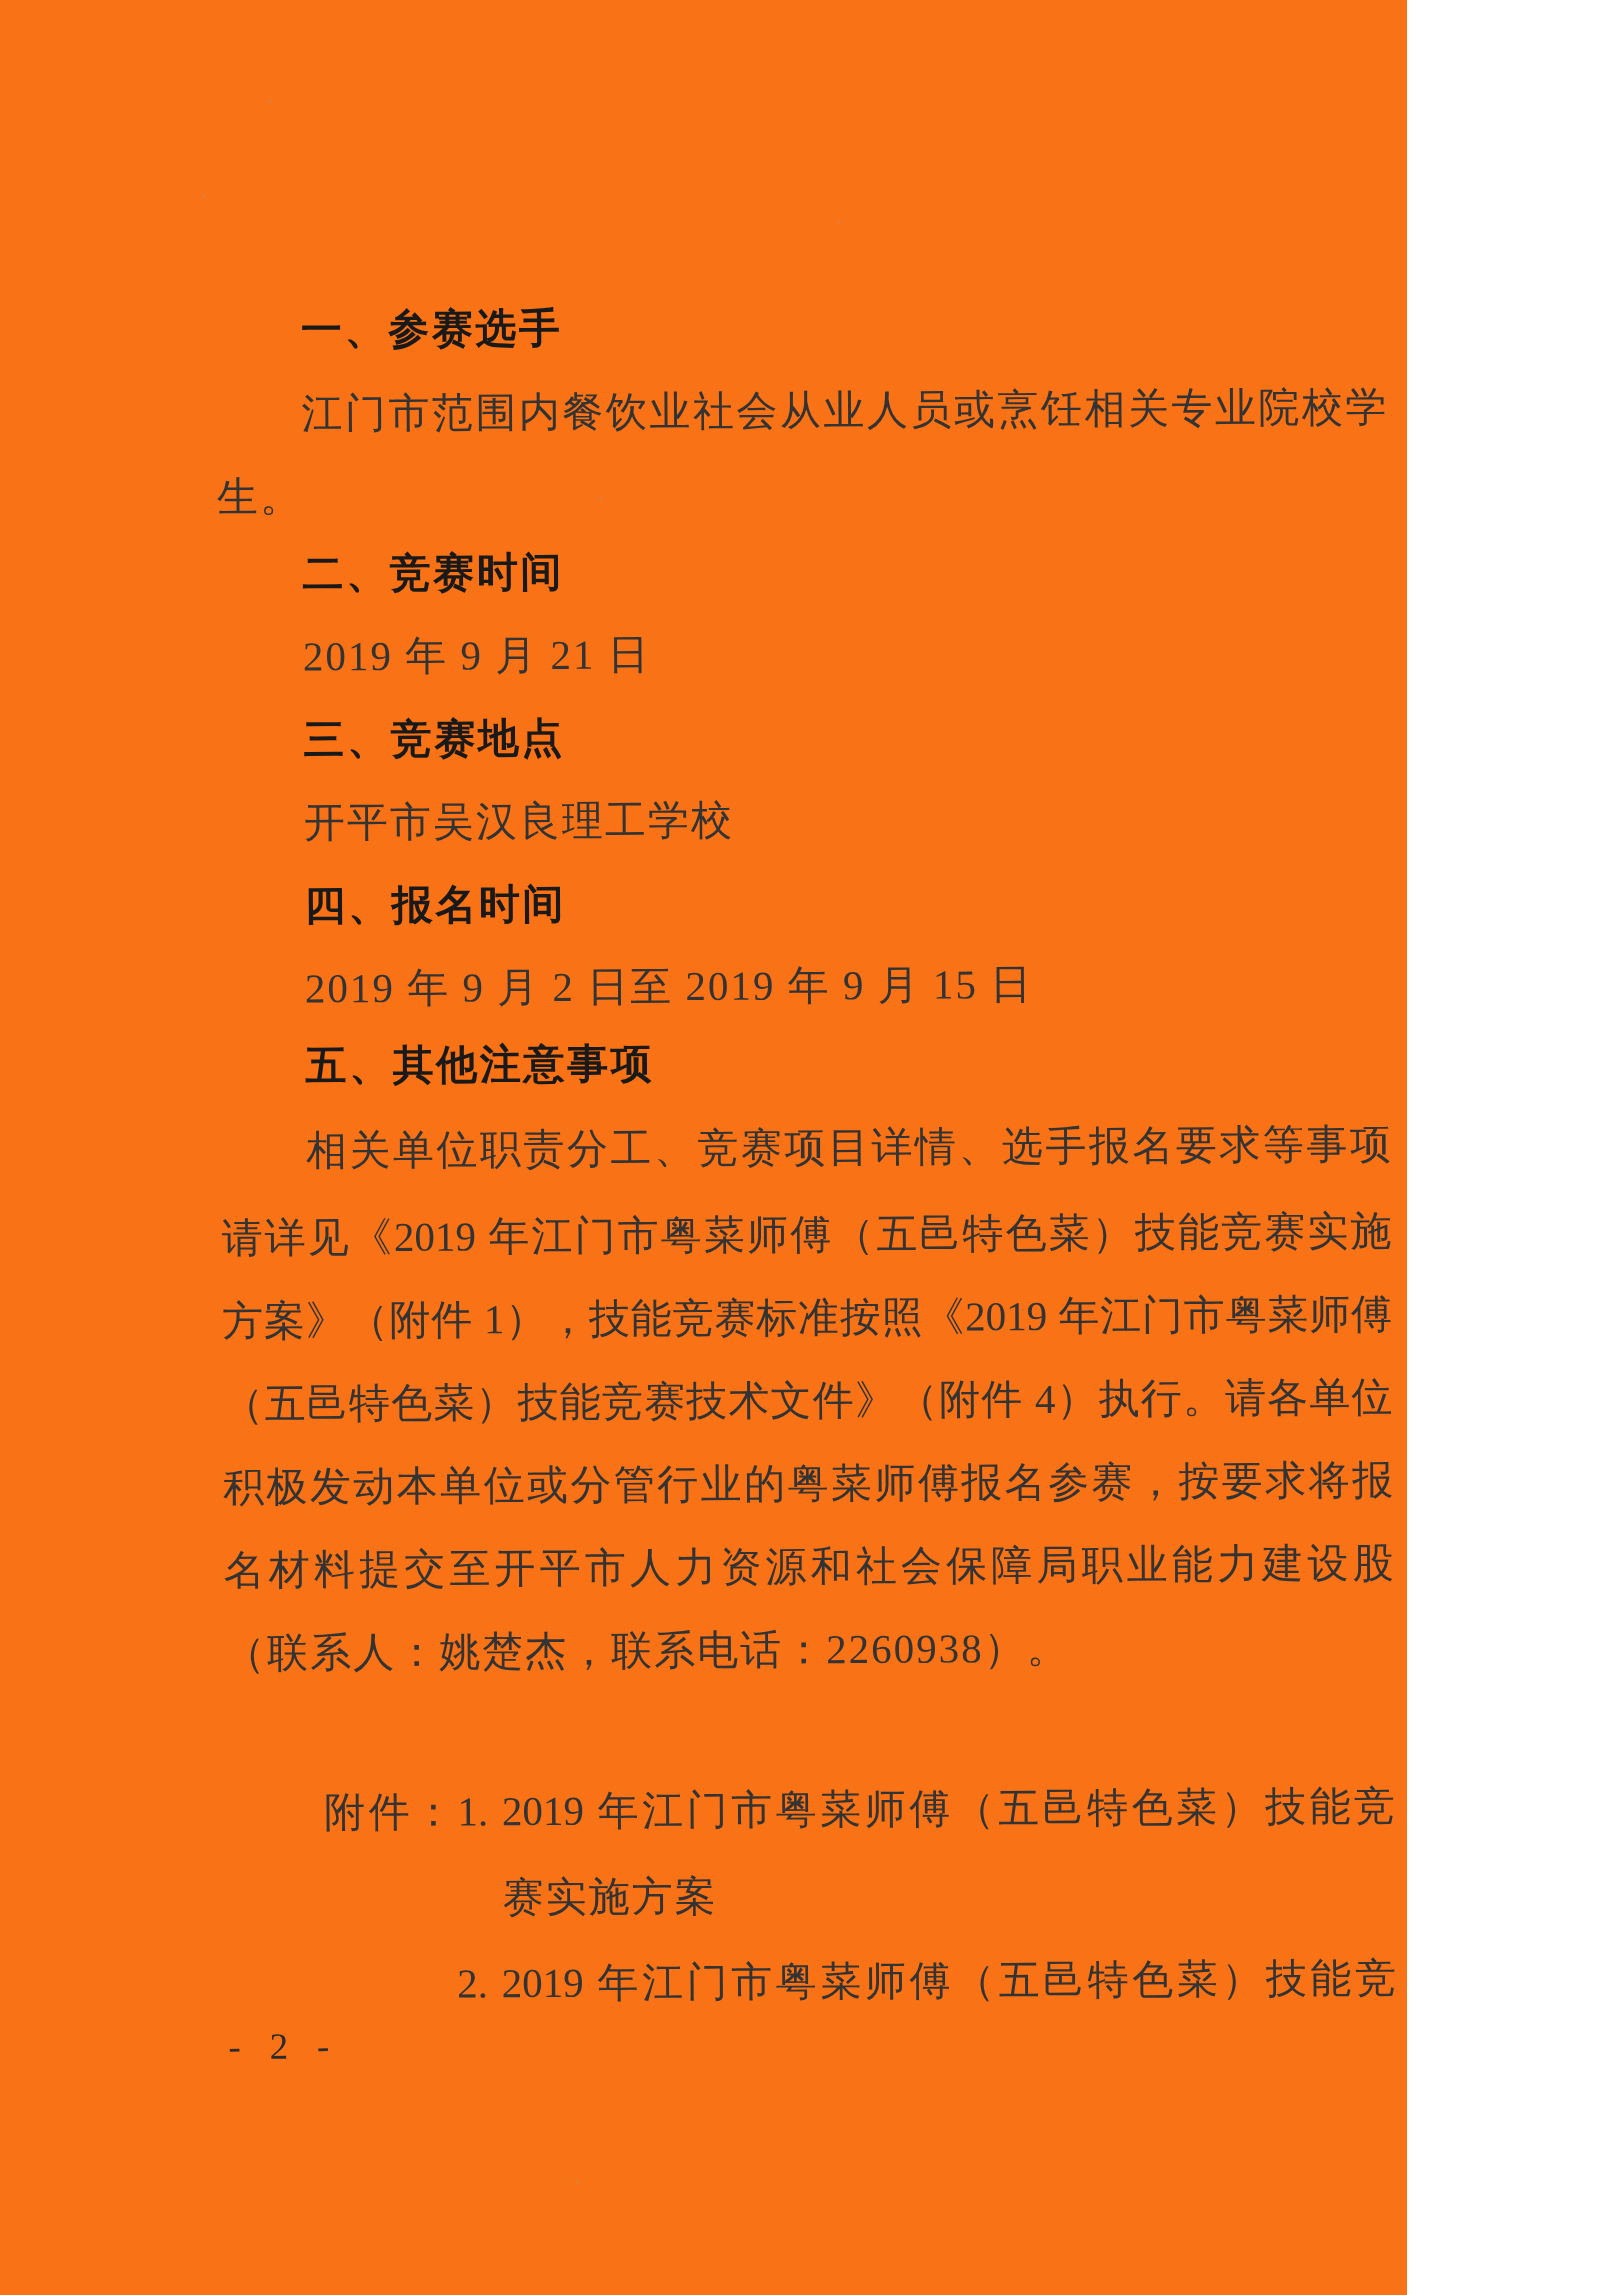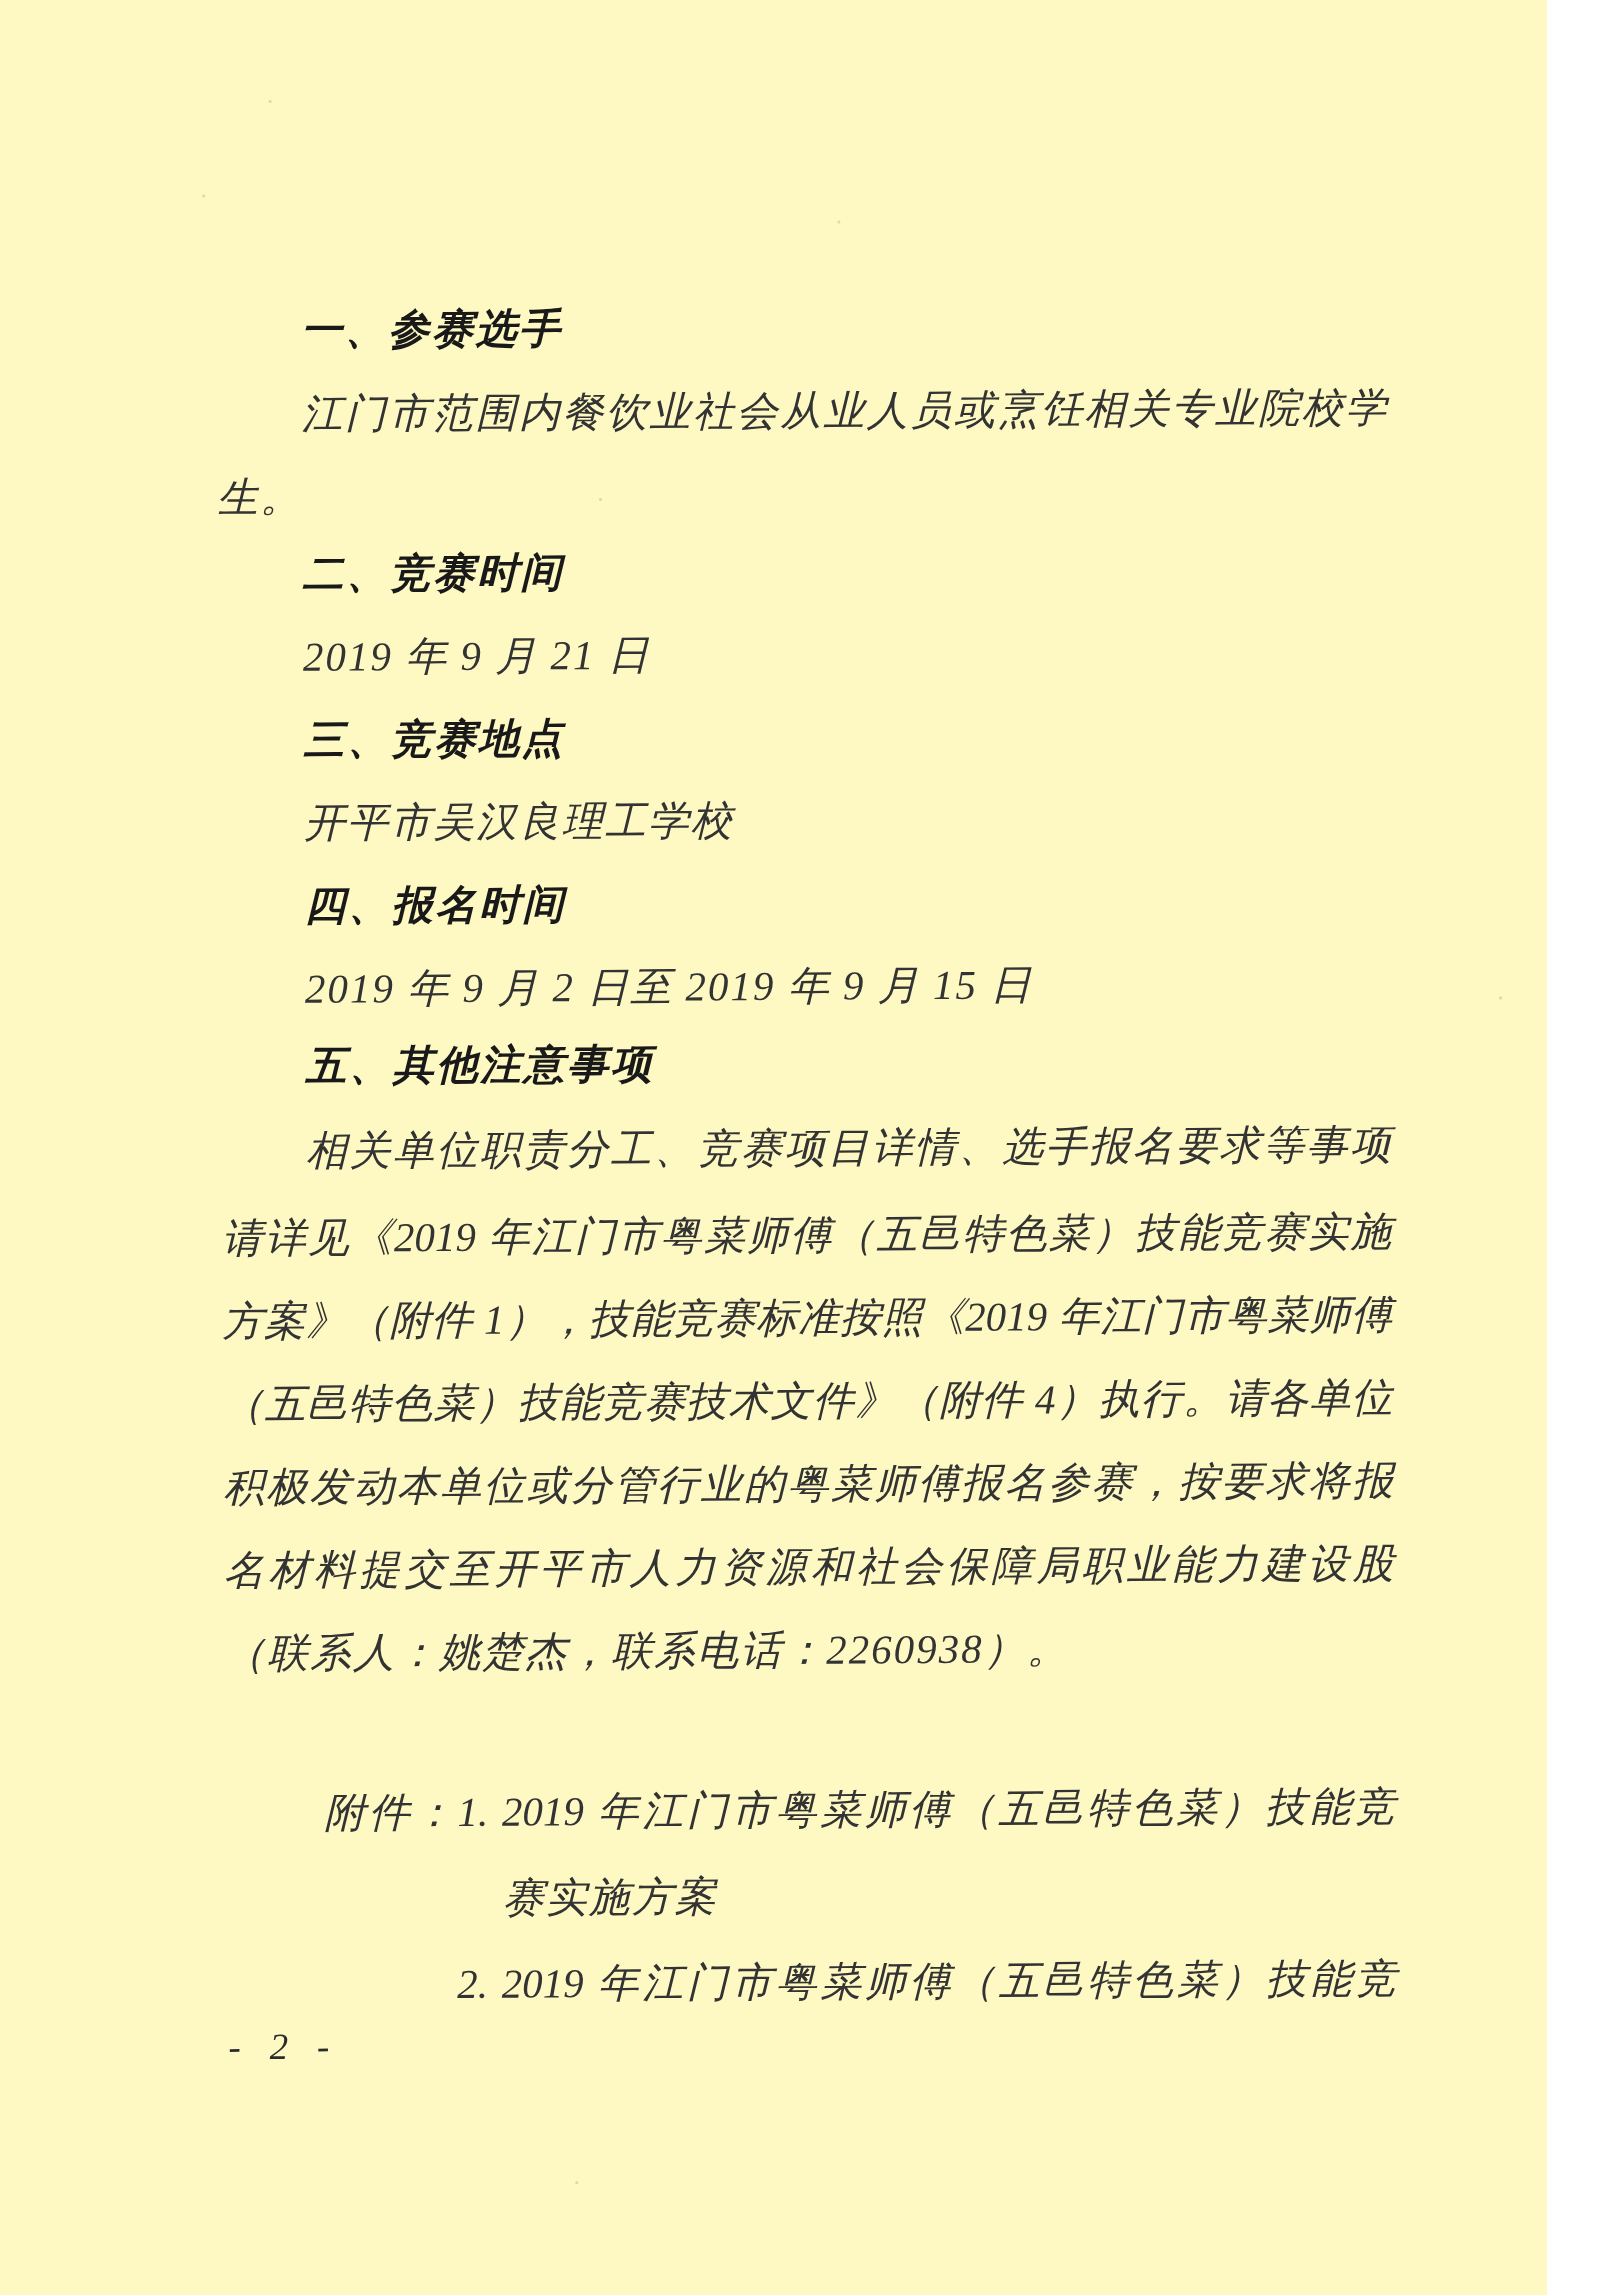--- a/index.html
+++ b/index.html
@@ -2,25 +2,24 @@
 <html style="font-size:10.5px"><head>
 <meta charset="utf-8">
 <style>
   html, body {
     margin: 0;
     padding: 0;
     background: #ffffff;
   }
   .page {
     position: relative;
-    width: 1547px;
+    width: 1407px;
     height: 2295px;
-    background: #fef9c3;
+    background: #f97316;
     overflow: hidden;
-    font-style: italic;
   }
   
   .sheet {
     position: absolute;
     left: 0; top: 0; right: 0; bottom: 0;
     transform: rotate(-0.35deg);
     transform-origin: 50% 50%;
   }
   .line {
     position: absolute;

